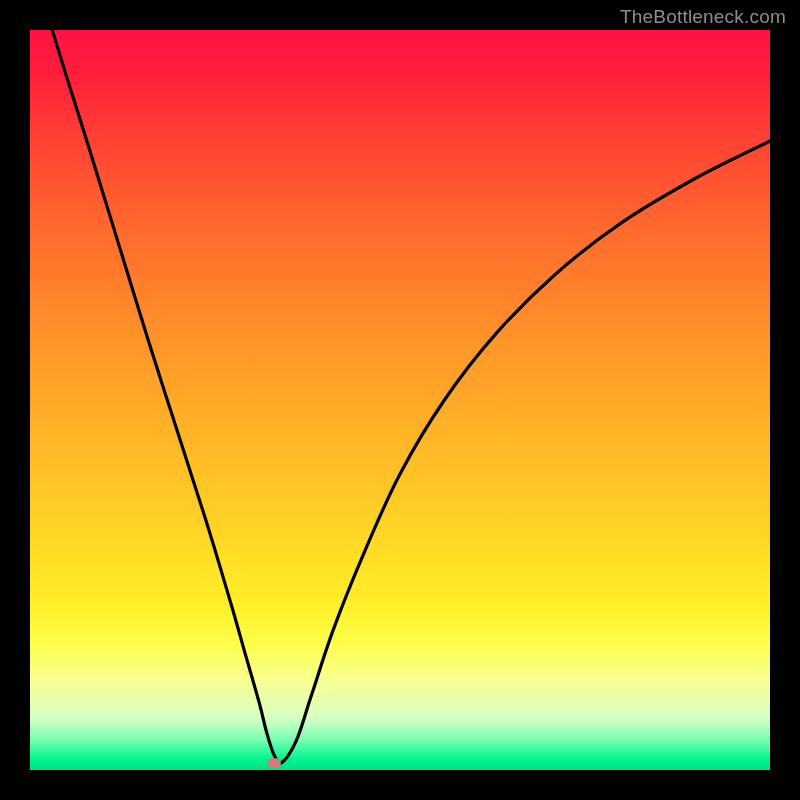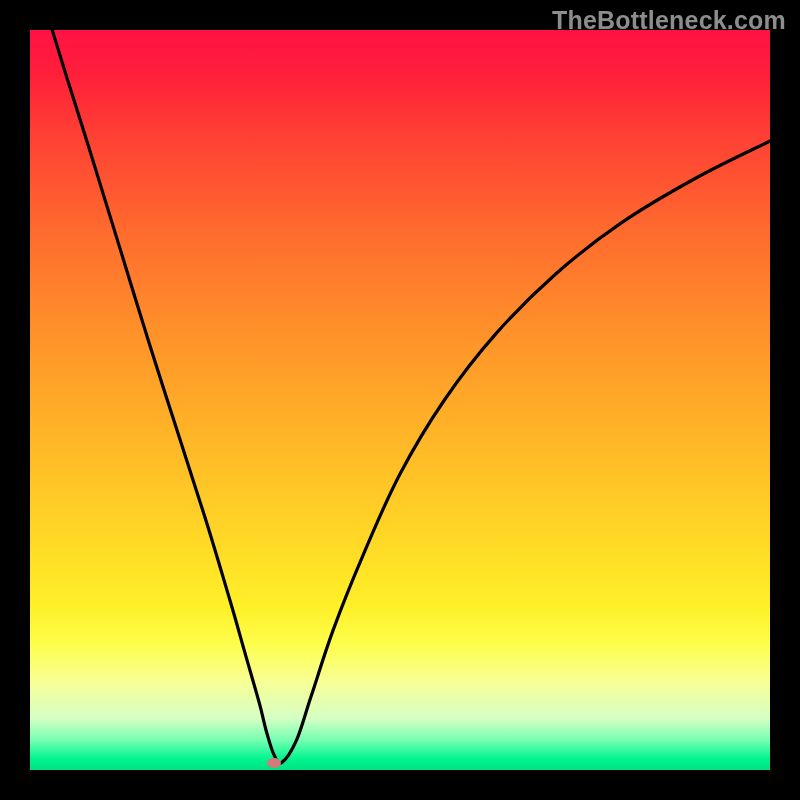--- a/index.html
+++ b/index.html
@@ -53,22 +53,22 @@
     height: 10px;
     background: #d47a7a;
     border-radius: 50%;
     transform: translate(-50%, -50%);
   }
   .watermark {
     position: absolute;
     top: 6px;
     right: 14px;
     color: #8d8d8d;
-    font-size: 25px;
-    font-weight: 700;
+    font-size: 19px;
+    font-weight: 400;
     letter-spacing: 0.2px;
     user-select: none;
   }
 </style>
 </head>
 <body>
 
 <div class="stage">
   <div class="watermark">TheBottleneck.com</div>
 

